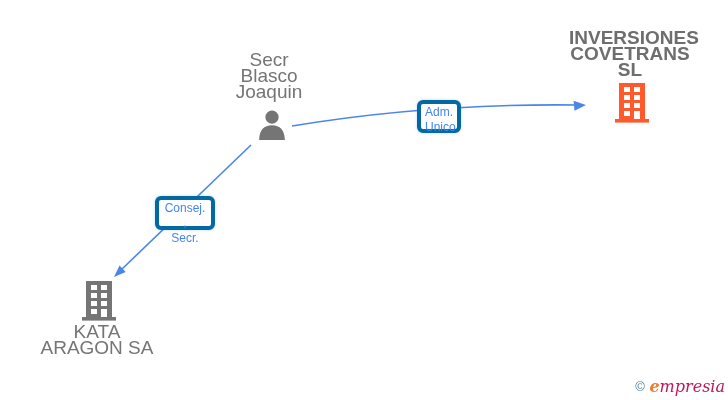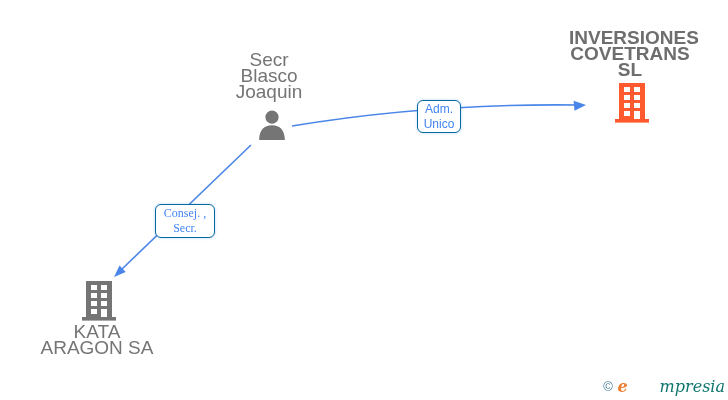--- a/index.html
+++ b/index.html
@@ -28,32 +28,32 @@
 
   .node-icon { position: absolute; z-index: 2; cursor: pointer; }
   .icon-gray { color: #757575; }
   .icon-orange { color: #ff5a2d; }
 
   .edge-label {
     position: absolute;
     z-index: 3;
     box-sizing: border-box;
     background: #ffffff;
-    border: 1px solid #0369a1;
+    border: 4px solid #0369a1;
     border-radius: 6px;
     box-shadow: 0 0 3px rgba(66,133,244,0.35);
     color: #4285f4;
     font-size: 12px;
     line-height: 15px;
     text-align: center;
     padding: 1px 4px;
     white-space: pre-line;
   }
   .edge-label.adm   { left: 417px; top: 100px; width: 44px; height: 33px; }
-  .edge-label.consej{ left: 155px; top: 204px; width: 60px; height: 34px; font-family: Liberation Serif, serif; }
+  .edge-label.consej{ left: 155px; top: 196px; width: 60px; height: 34px; }
 
   .label-person  { left: 209px; top: 52px;  width: 120px; }
   .label-main    { left: 569px; top: 30px;  width: 122px; }
   .label-kata    { left: 37px;  top: 324px; width: 120px; }
 
   .icon-person { left: 256px; top: 110px; }
   .icon-main   { left: 614px; top: 83px;  }
   .icon-kata   { left: 81px;  top: 281px; }
 
   .watermark {
@@ -68,21 +68,21 @@
     color: #4a7f96;
     font-size: 13px;
     font-family: "Liberation Sans", sans-serif;
     vertical-align: 1px;
   }
   .watermark .brand {
     font-family: "DejaVu Serif", serif;
     font-style: italic;
   }
   .watermark .brand-e { color: #ed7d31; font-weight: bold; }
-  .watermark .brand-rest { color: #0f766e; margin-left: 32px; }
+  .watermark .brand-rest { color: #be185d; }
 </style>
 </head>
 <body>
 
 <div id="app">
 
   <svg class="edges-svg" width="728" height="400" viewBox="0 0 728 400">
     <path d="M 292 126 Q 430 103 580 105" fill="none" stroke="#4a86e8" stroke-width="1.6"></path>
     <polygon points="586,105 573.6,100.7 574.5,110.7" fill="#4a86e8"></polygon>
     <path d="M 251 145 L 121 270" fill="none" stroke="#4a86e8" stroke-width="1.6"></path>

